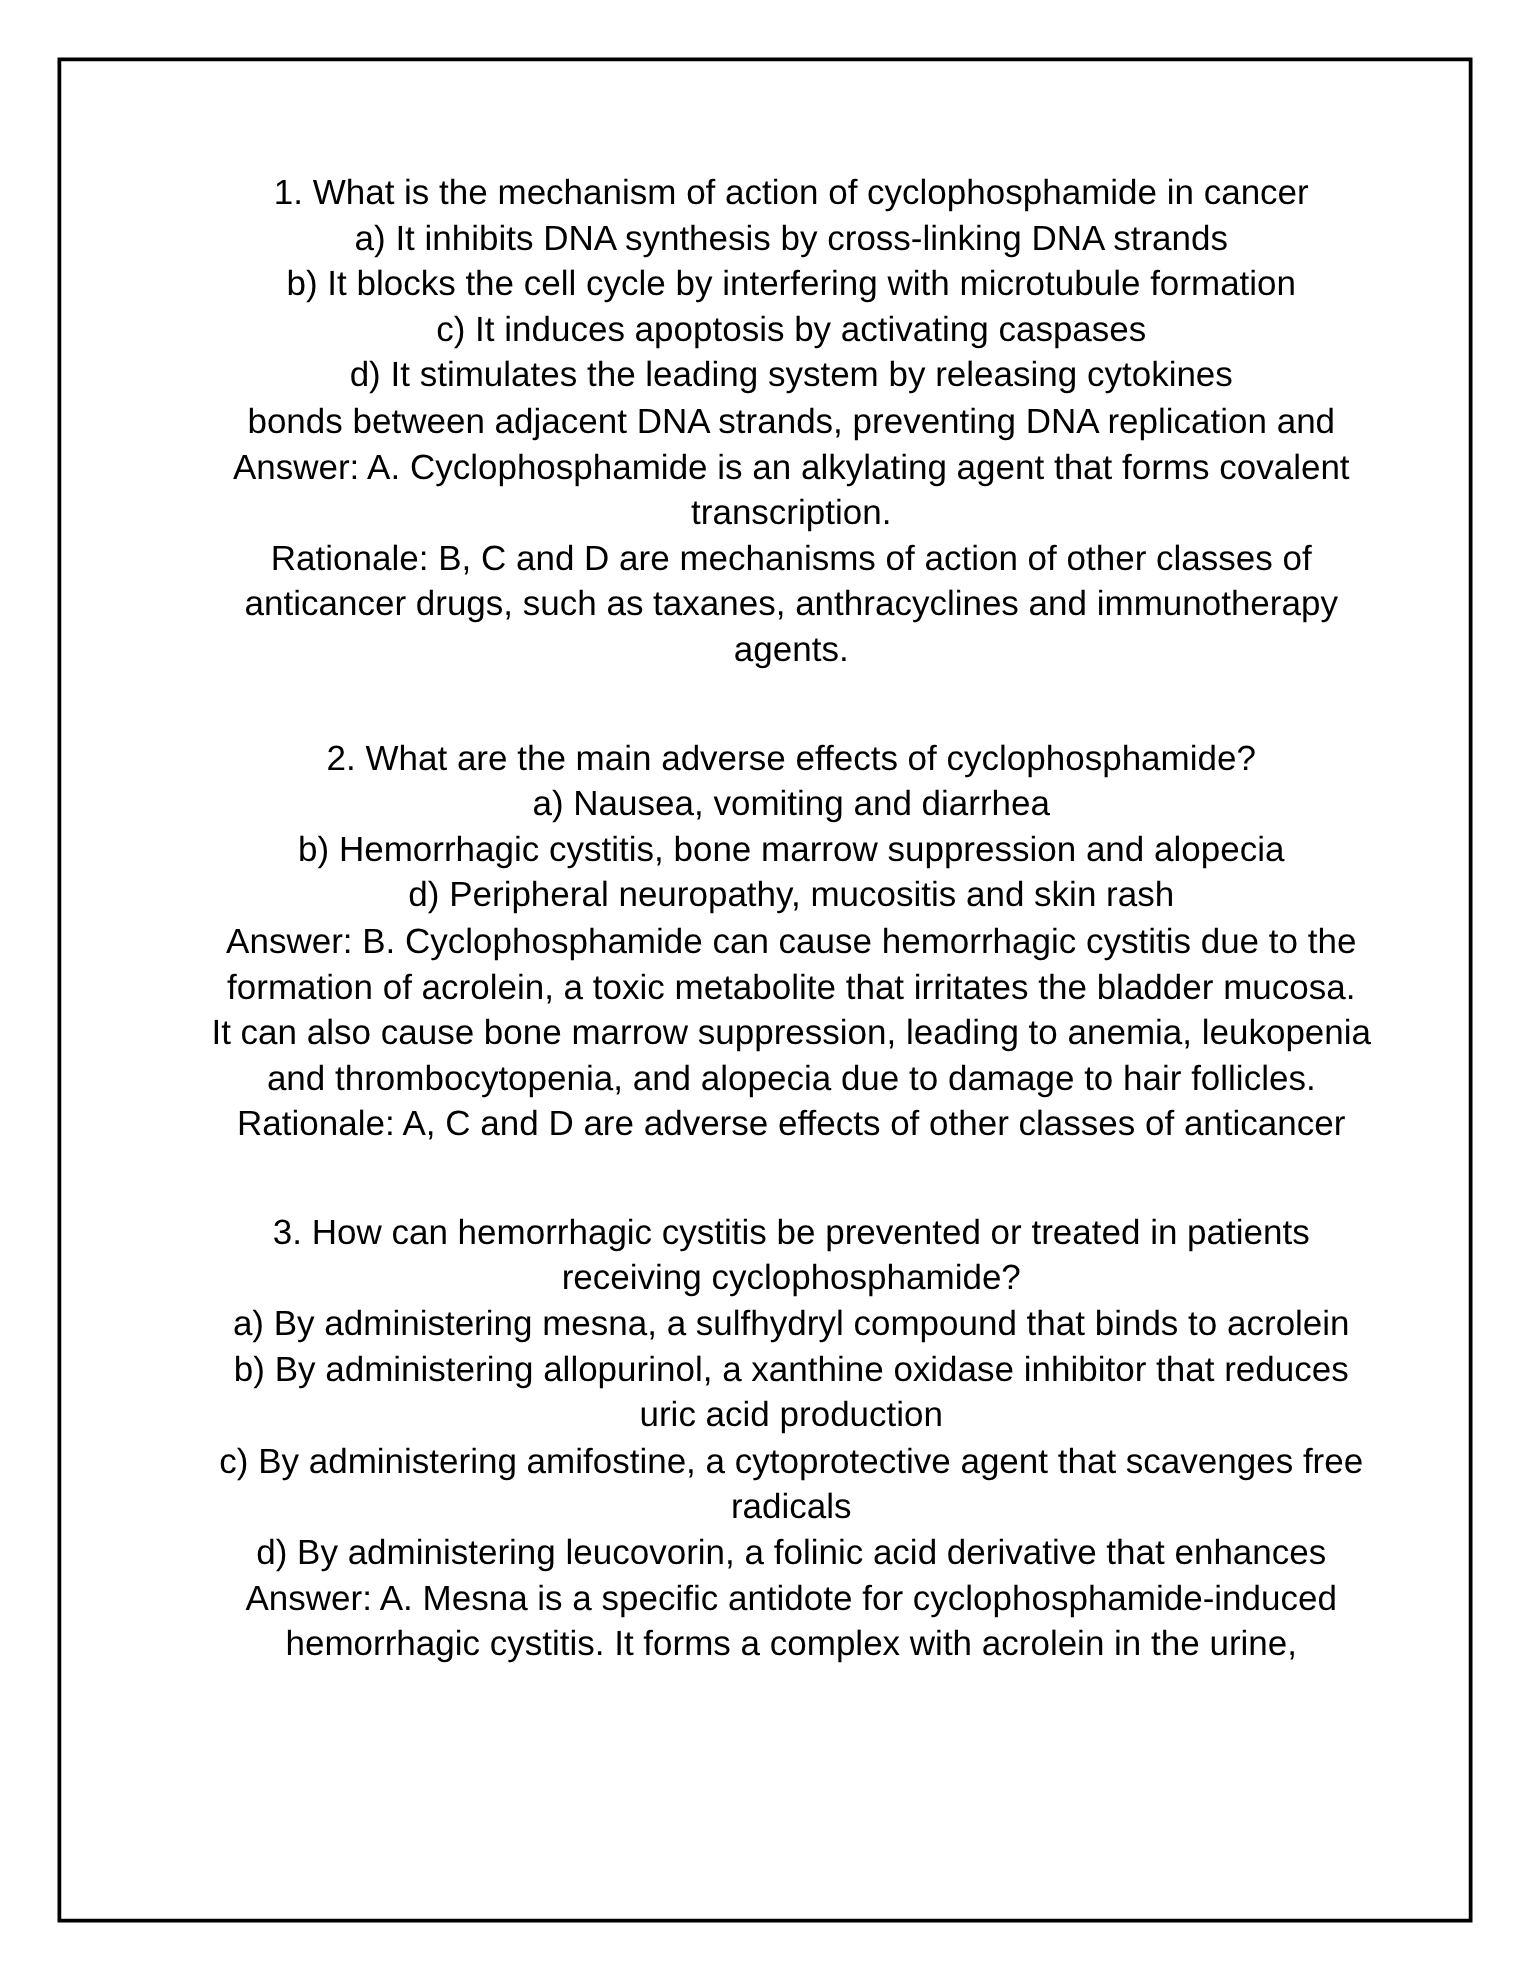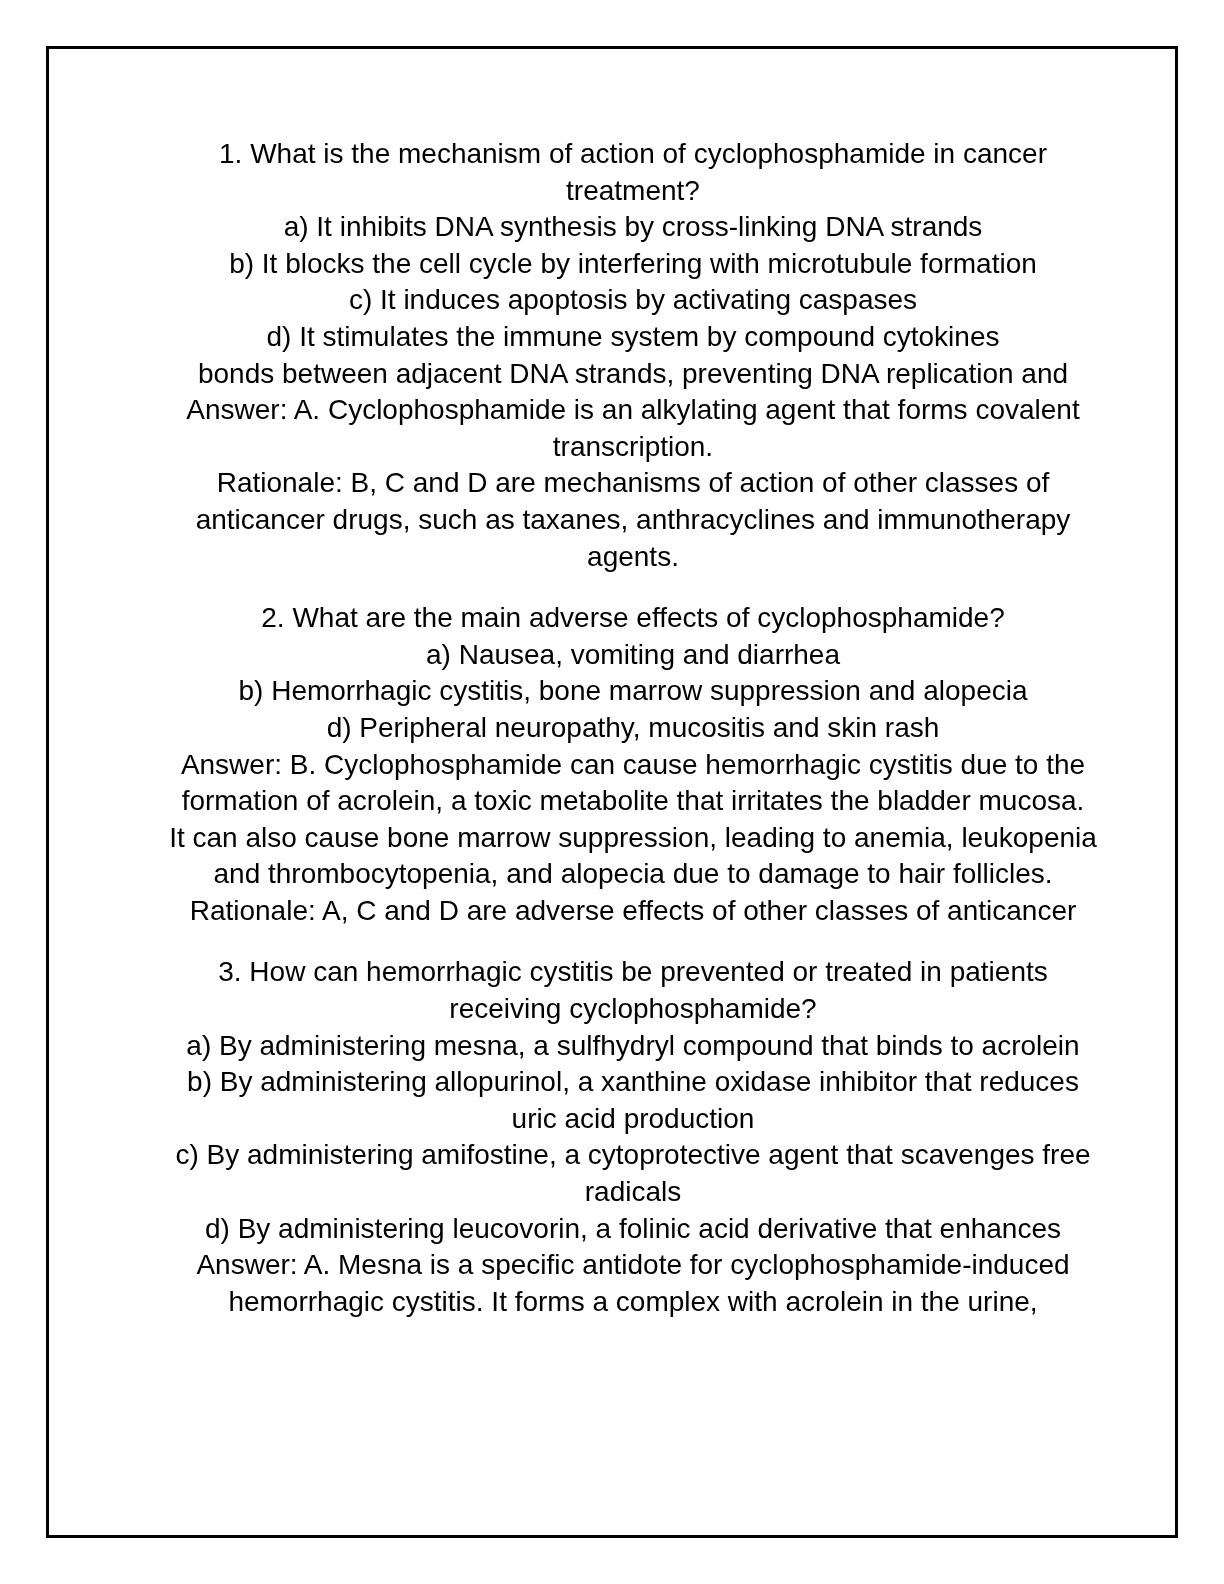--- a/index.html
+++ b/index.html
@@ -30,42 +30,41 @@
       font-family: Liberation Sans, sans-serif;
       font-size: 28px;
       line-height: 36.6px;
       color: #000000;
       text-align: center;
     }
     .question-block {
       margin: 0;
     }
     .question-block + .question-block {
-      margin-top: 25px;
+      margin-top: 50px;
     }
     .line {
       display: block;
       white-space: nowrap;
       height: 36.6px;
     }
   </style>
 </head>
 <body>
 
 <div class="page-frame"></div>
 
 <div class="content">
 
   <div class="question-block">
     <span class="line">1. What is the mechanism of action of cyclophosphamide in cancer</span>
-    <span class="line">treatment?</span>
     <span class="line">a) It inhibits DNA synthesis by cross-linking DNA strands</span>
     <span class="line">b) It blocks the cell cycle by interfering with microtubule formation</span>
     <span class="line">c) It induces apoptosis by activating caspases</span>
-    <span class="line">d) It stimulates the immune system by compound cytokines</span>
+    <span class="line">d) It stimulates the leading system by releasing cytokines</span>
     <span class="line">bonds between adjacent DNA strands, preventing DNA replication and</span>
     <span class="line">Answer: A. Cyclophosphamide is an alkylating agent that forms covalent</span>
     <span class="line">transcription.</span>
     <span class="line">Rationale: B, C and D are mechanisms of action of other classes of</span>
     <span class="line">anticancer drugs, such as taxanes, anthracyclines and immunotherapy</span>
     <span class="line">agents.</span>
   </div>
 
   <div class="question-block">
     <span class="line">2. What are the main adverse effects of cyclophosphamide?</span>

